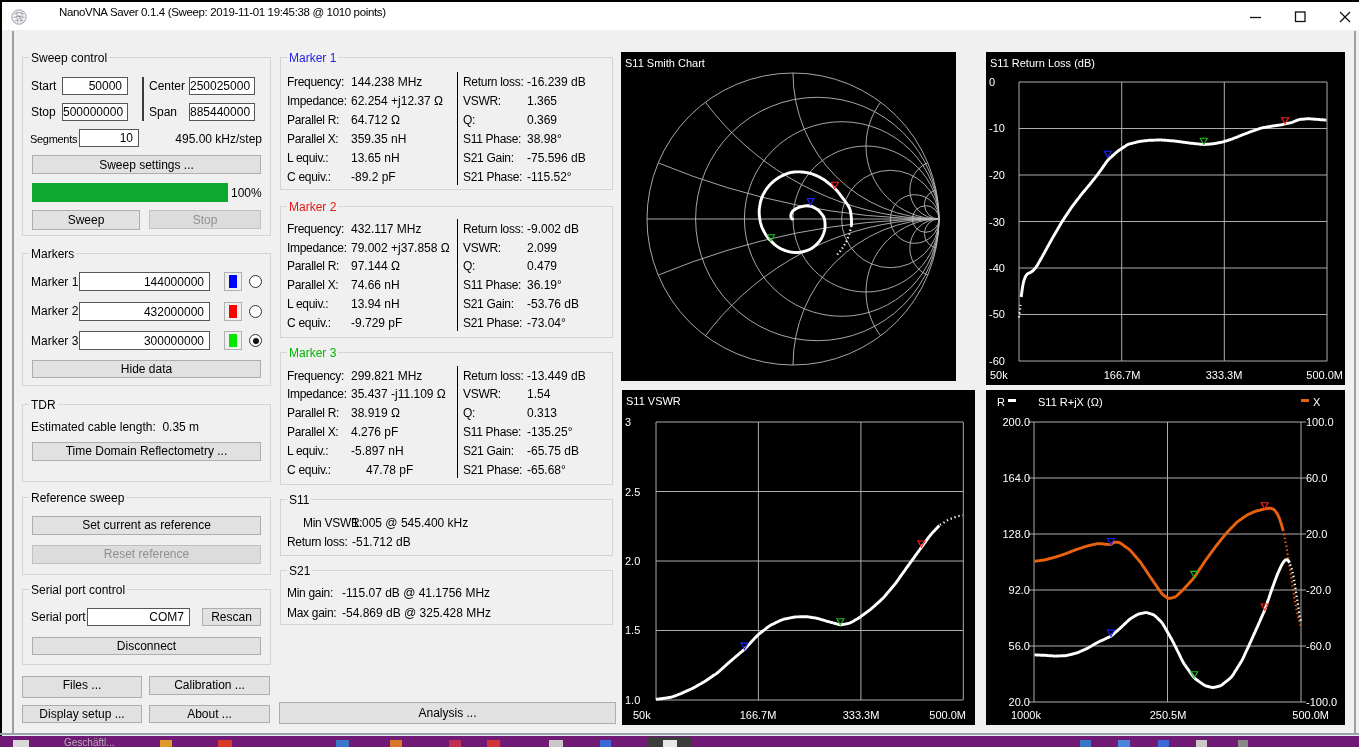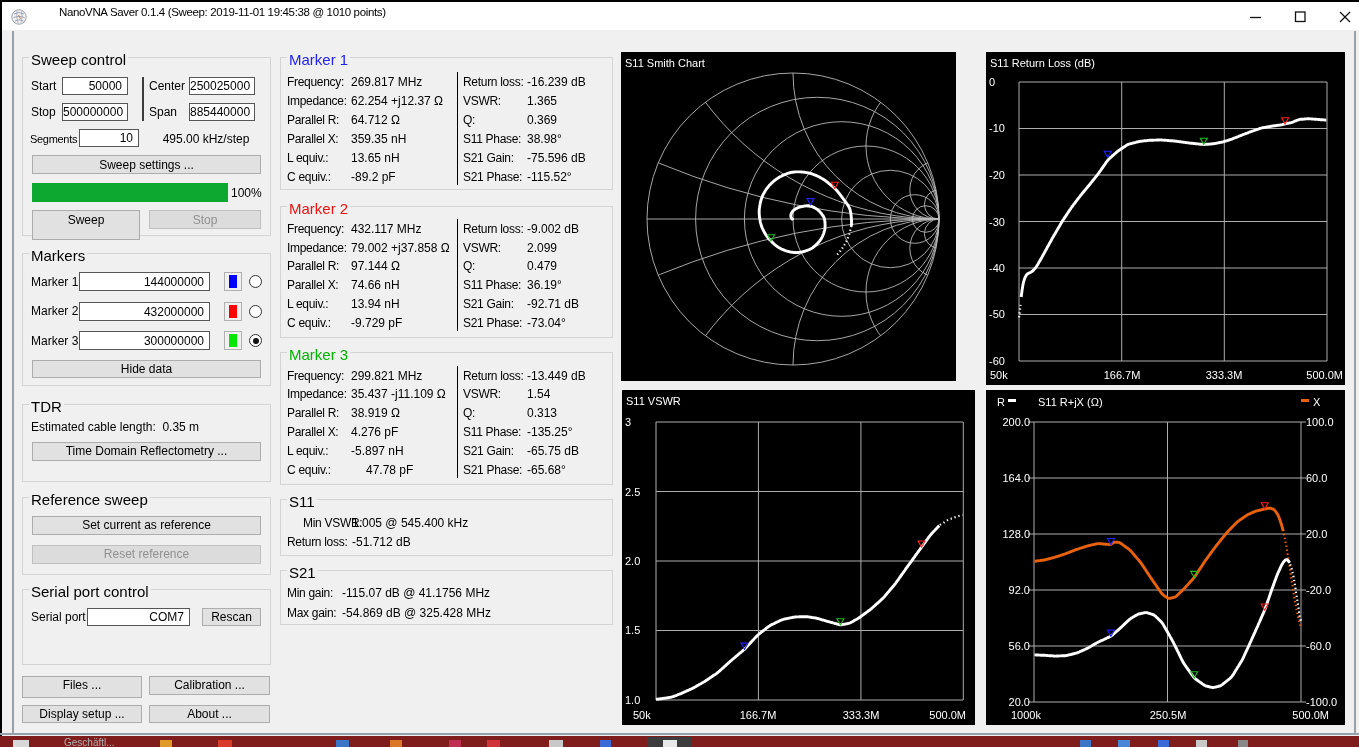--- a/index.html
+++ b/index.html
@@ -4,21 +4,21 @@
 * { margin:0; padding:0; box-sizing:border-box; }
 html,body { width:1359px; height:747px; overflow:hidden; }
 #screen { position:relative; width:1359px; height:747px; background:#f0f0f0;
   font-family:"Liberation Sans",sans-serif; font-size:12px; color:#000; }
 #titlebar { position:absolute; left:0; top:0; width:1359px; height:30px; background:#ffffff;
   border-top:2px solid #000; border-left:2px solid #000; }
 #title { position:absolute; left:57px; top:4px; font-size:11.5px; letter-spacing:-0.35px; color:#000; }
 #content { position:absolute; left:0; top:30px; width:1359px; height:706px; background:#f0f0f0;
   border-left:2px solid #000; }
 .gb { position:absolute; border:1px solid #d4d4d4; }
-.gbt { position:absolute; top:-7px; left:6px; background:#f0f0f0; padding:0 2px; font-size:15px; }
+.gbt { position:absolute; top:-7px; left:6px; background:#f0f0f0; padding:0 2px; font-size:12px; }
 .ml { letter-spacing:-0.3px; }
 .lab { position:absolute; white-space:nowrap; height:18px; line-height:18px; font-size:12px; }
 .btn { position:absolute; background:#e1e1e1; border:1px solid #adadad; text-align:center;
   font-size:12px; white-space:nowrap; overflow:hidden; }
 .btn.dis { color:#909090; background:#dcdcdc; border-color:#c0c0c0; }
 .inp { position:absolute; background:#fff; border:1px solid #565656; text-align:right;
   padding-right:5px; font-size:12px; }
 .vsep { position:absolute; width:1px; background:#000; }
 .vsep2 { position:absolute; width:2px; background:#3c3c3c; }
 .pbar { position:absolute; background:#0da82f; }
@@ -29,21 +29,21 @@
   border:1.4px solid #333; }
 .radio i { position:absolute; left:3px; top:3px; width:6.2px; height:6.2px; border-radius:50%;
   background:#111; display:block; }
 .chart { position:absolute; }
 .cg { stroke:#adadad; stroke-width:1; }
 .ct { font-family:"Liberation Sans",sans-serif; font-size:11px; fill:#ffffff; }
 .sg { stroke:#b9b9b9; stroke-width:0.9; fill:none; }
 #vline1 { position:absolute; left:12px; top:31px; width:1.5px; height:702px; background:#98a0a8; }
 #vline2 { position:absolute; left:1354px; top:31px; width:1.5px; height:702px; background:#98a0a8; }
 #hline { position:absolute; left:0; top:733px; width:1359px; height:1.5px; background:#98a0a8; }
-#tbar { position:absolute; left:0; top:736px; width:1359px; height:11px; background:#7f1d1d; }
+#tbar { position:absolute; left:0; top:736px; width:1359px; height:11px; background:#701a75; }
 </style></head>
 <body>
 <div id="screen">
   <div id="content"></div>
   <div id="titlebar">
     <svg width="16" height="16" style="position:absolute;left:9px;top:7px" viewBox="0 0 16 16">
       <circle cx="8" cy="8" r="7.2" fill="#f2f2f5" stroke="#9aa0ae" stroke-width="1"></circle>
       <path d="M3 5 Q8 2 13 5 M2.5 8.5 Q8 6 13.5 8.5 M4 12 Q8 9.5 12.5 12" stroke="#8a90a0" fill="none" stroke-width="0.8"></path>
       <path d="M6 2 Q5 8 7 14 M10.5 2.3 Q12 8 10 13.6" stroke="#9aa0ae" fill="none" stroke-width="0.7"></path>
       <path d="M7.5 6 l2 4" stroke="#c08050" stroke-width="1"></path>
@@ -63,25 +63,25 @@
     <div class="inp" style="left:62px;top:76.5px;width:66px;height:18.0px;line-height:17.0px">50000</div>
     <span class="lab" style="left:31px;top:103px">Stop</span>
     <div class="inp" style="left:62px;top:103px;width:66px;height:18px;line-height:17px">500000000</div>
     <div class="vsep2" style="left:142px;top:77px;height:44px"></div>
     <span class="lab" style="left:149px;top:76.5px">Center</span>
     <div class="inp" style="left:189px;top:76.5px;width:66px;height:18.0px;line-height:17.0px">250025000</div>
     <span class="lab" style="left:149px;top:103px">Span</span>
     <div class="inp" style="left:189px;top:103px;width:66px;height:18px;line-height:17px">885440000</div>
     <span class="lab" style="left:30px;top:129.5px;font-size:11px;letter-spacing:-0.3px">Segments</span>
     <div class="inp" style="left:79px;top:128.5px;width:60px;height:18.0px;line-height:17.0px">10</div>
-    <span class="lab" style="left:150px;top:129.5px;width:112px;text-align:center">495.00 kHz/step</span>
+    <span class="lab" style="left:150px;top:129.5px;width:112px;text-align:right">495.00 kHz/step</span>
     <div class="btn" style="left:32px;top:154.5px;width:229px;height:19.0px;line-height:18.0px">Sweep settings ...</div>
     <div class="pbar" style="left:32px;top:183px;width:196px;height:19px"></div>
     <span class="lab" style="left:231px;top:183.5px">100%</span>
-    <div class="btn" style="left:32px;top:209.5px;width:108px;height:30px;line-height:18.0px">Sweep</div>
+    <div class="btn" style="left:32px;top:209.5px;width:108px;height:20px;line-height:18.0px">Sweep</div>
     <div class="btn dis" style="left:149px;top:209.5px;width:112px;height:19.0px;line-height:18.0px">Stop</div>
     <div class="gb" style="left:22px;top:252.5px;width:249px;height:133.0px">
       <span class="gbt" style="color:#000">Markers</span>
     </div>
     <span class="lab" style="left:31px;top:272.5px">Marker 1</span>
     <div class="inp" style="left:79px;top:272.0px;width:131px;height:19.0px;line-height:18.0px">144000000</div>
     <div class="sw" style="left:224px;top:272.3px">
       <i style="background:#0000ff"></i>
     </div>
     <div class="radio" style="left:249px;top:275.0px"></div>
@@ -109,29 +109,30 @@
       <span class="gbt" style="color:#000">Reference sweep</span>
     </div>
     <div class="btn" style="left:32px;top:516px;width:229px;height:18.5px;line-height:17.5px">Set current as reference</div>
     <div class="btn dis" style="left:32px;top:545px;width:229px;height:18.5px;line-height:17.5px">Reset reference</div>
     <div class="gb" style="left:22px;top:589px;width:249px;height:76px">
       <span class="gbt" style="color:#000">Serial port control</span>
     </div>
     <span class="lab" style="left:31px;top:607.5px">Serial port</span>
     <div class="inp" style="left:87px;top:607.5px;width:103px;height:18.0px;line-height:17.0px">COM7</div>
     <div class="btn" style="left:202px;top:607.5px;width:59px;height:18.0px;line-height:17.0px">Rescan</div>
+    <div class="btn" style="left:32px;top:636.5px;width:229px;height:18.5px;line-height:17.5px">Disconnect</div>
     <div class="btn" style="left:22px;top:676px;width:120px;height:22px;line-height:17.5px">Files ...</div>
     <div class="btn" style="left:149px;top:676px;width:121px;height:18.5px;line-height:17.5px">Calibration ...</div>
     <div class="btn" style="left:22px;top:705px;width:120px;height:18px;line-height:17px">Display setup ...</div>
     <div class="btn" style="left:149px;top:705px;width:121px;height:18px;line-height:17px">About ...</div>
   <div class="gb" style="left:280px;top:57px;width:333px;height:133px">
       <span class="gbt" style="color:#2222e8">Marker 1</span>
     </div>
     <span class="lab ml" style="left:287px;top:73.3px">Frequency:</span>
-    <span class="lab" style="left:351px;top:73.3px">269.817 MHz</span>
+    <span class="lab" style="left:351px;top:73.3px">144.238 MHz</span>
     <span class="lab ml" style="left:287px;top:92.15px">Impedance:</span>
     <span class="lab" style="left:351px;top:92.15px">62.254 +j12.37 Ω</span>
     <span class="lab ml" style="left:287px;top:111.0px">Parallel R:</span>
     <span class="lab" style="left:351px;top:111.0px">64.712 Ω</span>
     <span class="lab ml" style="left:287px;top:129.85px">Parallel X:</span>
     <span class="lab" style="left:351px;top:129.85px">359.35 nH</span>
     <span class="lab ml" style="left:287px;top:148.7px">L equiv.:</span>
     <span class="lab" style="left:351px;top:148.7px">13.65 nH</span>
     <span class="lab ml" style="left:287px;top:167.55px">C equiv.:</span>
     <span class="lab" style="left:351px;top:167.55px">-89.2 pF</span>
@@ -165,21 +166,21 @@
     <span class="lab" style="left:351px;top:313.95px">-9.729 pF</span>
     <span class="lab ml" style="left:463px;top:219.7px">Return loss:</span>
     <span class="lab" style="left:527px;top:219.7px">-9.002 dB</span>
     <span class="lab ml" style="left:463px;top:238.54999999999998px">VSWR:</span>
     <span class="lab" style="left:527px;top:238.54999999999998px">2.099</span>
     <span class="lab ml" style="left:463px;top:257.4px">Q:</span>
     <span class="lab" style="left:527px;top:257.4px">0.479</span>
     <span class="lab ml" style="left:463px;top:276.25px">S11 Phase:</span>
     <span class="lab" style="left:527px;top:276.25px">36.19°</span>
     <span class="lab ml" style="left:463px;top:295.1px">S21 Gain:</span>
-    <span class="lab" style="left:527px;top:295.1px">-92.71 dB</span>
+    <span class="lab" style="left:527px;top:295.1px">-53.76 dB</span>
     <span class="lab ml" style="left:463px;top:313.95px">S21 Phase:</span>
     <span class="lab" style="left:527px;top:313.95px">-73.04°</span>
     <div class="vsep" style="left:457px;top:218.7px;height:112.25px"></div>
     <div class="gb" style="left:280px;top:352px;width:333px;height:133px">
       <span class="gbt" style="color:#00b400">Marker 3</span>
     </div>
     <span class="lab ml" style="left:287px;top:366.6px">Frequency:</span>
     <span class="lab" style="left:351px;top:366.6px">299.821 MHz</span>
     <span class="lab ml" style="left:287px;top:385.45000000000005px">Impedance:</span>
     <span class="lab" style="left:351px;top:385.45000000000005px">35.437 -j11.109 Ω</span>
@@ -211,20 +212,21 @@
     <span class="lab" style="left:352px;top:513.5px">1.005 @ 545.400 kHz</span>
     <span class="lab ml" style="left:287px;top:533px">Return loss:</span>
     <span class="lab" style="left:352px;top:533px">-51.712 dB</span>
     <div class="gb" style="left:280px;top:570px;width:333px;height:55px">
       <span class="gbt" style="color:#000">S21</span>
     </div>
     <span class="lab ml" style="left:287px;top:584px">Min gain:</span>
     <span class="lab" style="left:342px;top:584px">-115.07 dB @ 41.1756 MHz</span>
     <span class="lab ml" style="left:287px;top:604px">Max gain:</span>
     <span class="lab" style="left:342px;top:604px">-54.869 dB @ 325.428 MHz</span>
+  <div class="btn" style="left:279px;top:702px;width:337px;height:22px;line-height:21px">Analysis ...</div>
   <svg class="chart" style="left:621px;top:52px" width="335" height="329" viewBox="0 0 335 329">
 <rect width="335" height="329" fill="#000"></rect>
 <defs>
         <clipPath id="sc">
           <circle cx="172.0" cy="167.0" r="146.0"></circle>
         </clipPath>
       </defs>
 <g clip-path="url(#sc)">
         <circle cx="318.0" cy="-563.0" r="730.0" class="sg"></circle>
         <circle cx="318.0" cy="897.0" r="730.0" class="sg"></circle>

